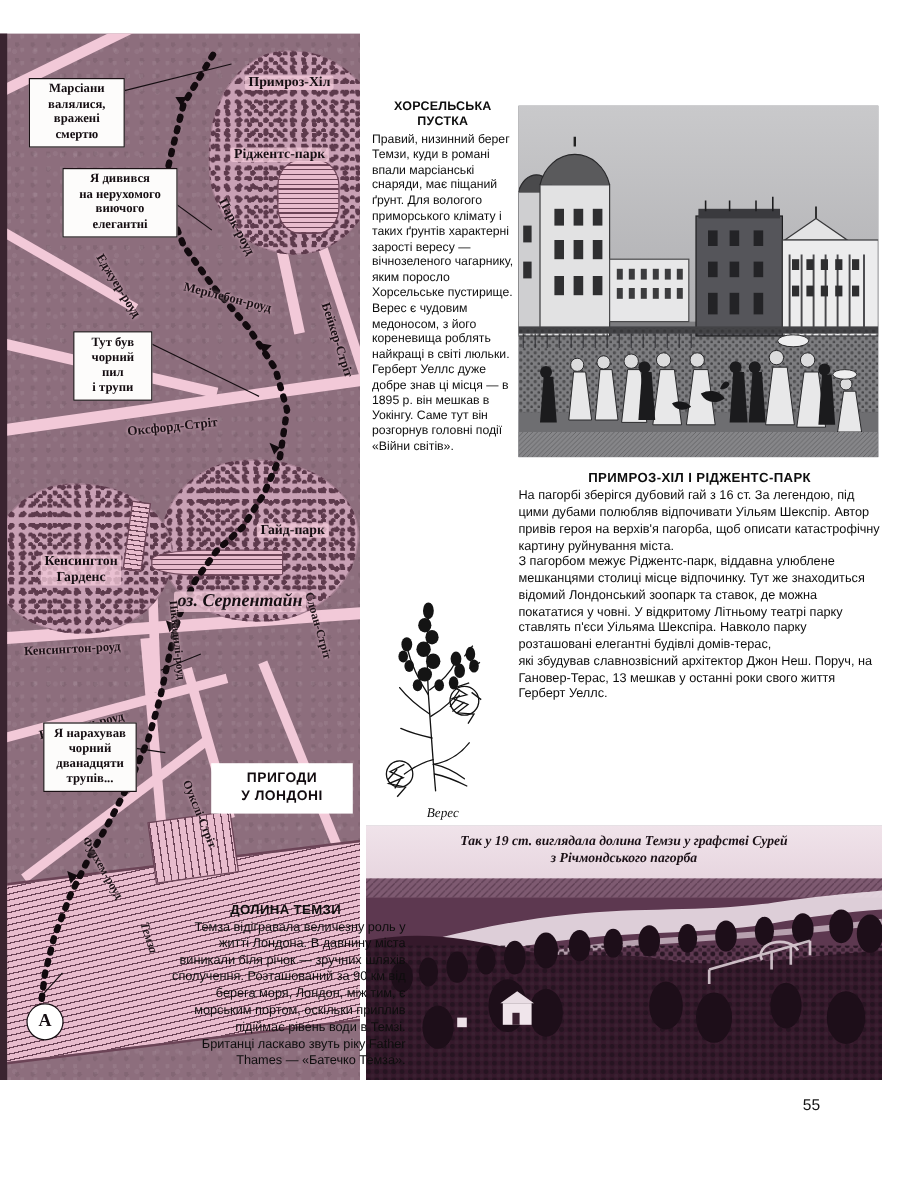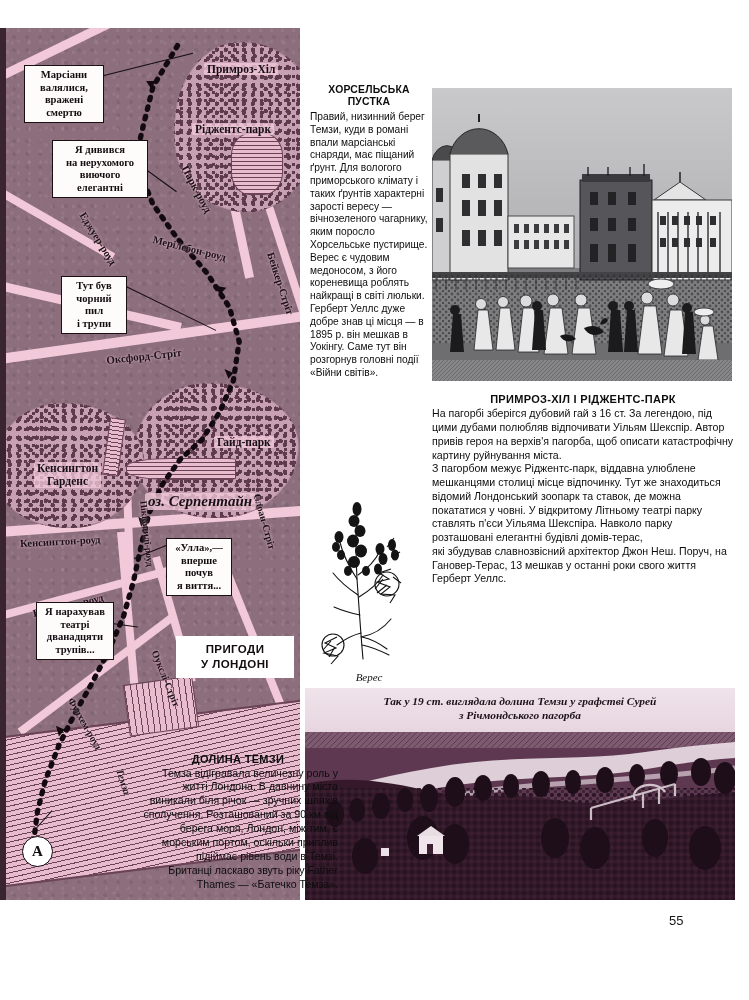--- a/index.html
+++ b/index.html
@@ -228,31 +228,25 @@
   </div>
 
   <div class="leader" style="left:120px; top:258px; width:100px; transform:rotate(26deg);"></div>
   <div class="callout" style="left:55px; top:248px; width:66px; font-size:10.6px;">
     <span style="white-space:pre-line;">Тут був
 чорний пил
 і трупи</span>
   </div>
 
   <div class="leader" style="left:128px; top:530px; width:36px; transform:rotate(-22deg);"></div>
-  <div class="callout" style="left:160px; top:510px; width:66px; font-size:10.6px;">
-    <span style="white-space:pre-line;">«Улла»,—
-вперше
-почув
-я виття...</span>
-  </div>
 
   <div class="leader" style="left:106px; top:595px; width:26px; transform:rotate(8deg);"></div>
   <div class="callout" style="left:30px; top:574px; width:78px; font-size:10.6px;">
     <span style="white-space:pre-line;">Я нарахував
-театрі
+чорний
 дванадцяти
 трупів...</span>
   </div>
 
   <div class="section-tag" style="left:170px; top:608px; width:118px; font-size:11.5px;text-align:center;">
     <span>ПРИГОДИ</span><br>
     <span>У ЛОНДОНІ</span>
   </div>
 
   <div class="marker-a" style="left:16px; top:808px;">

